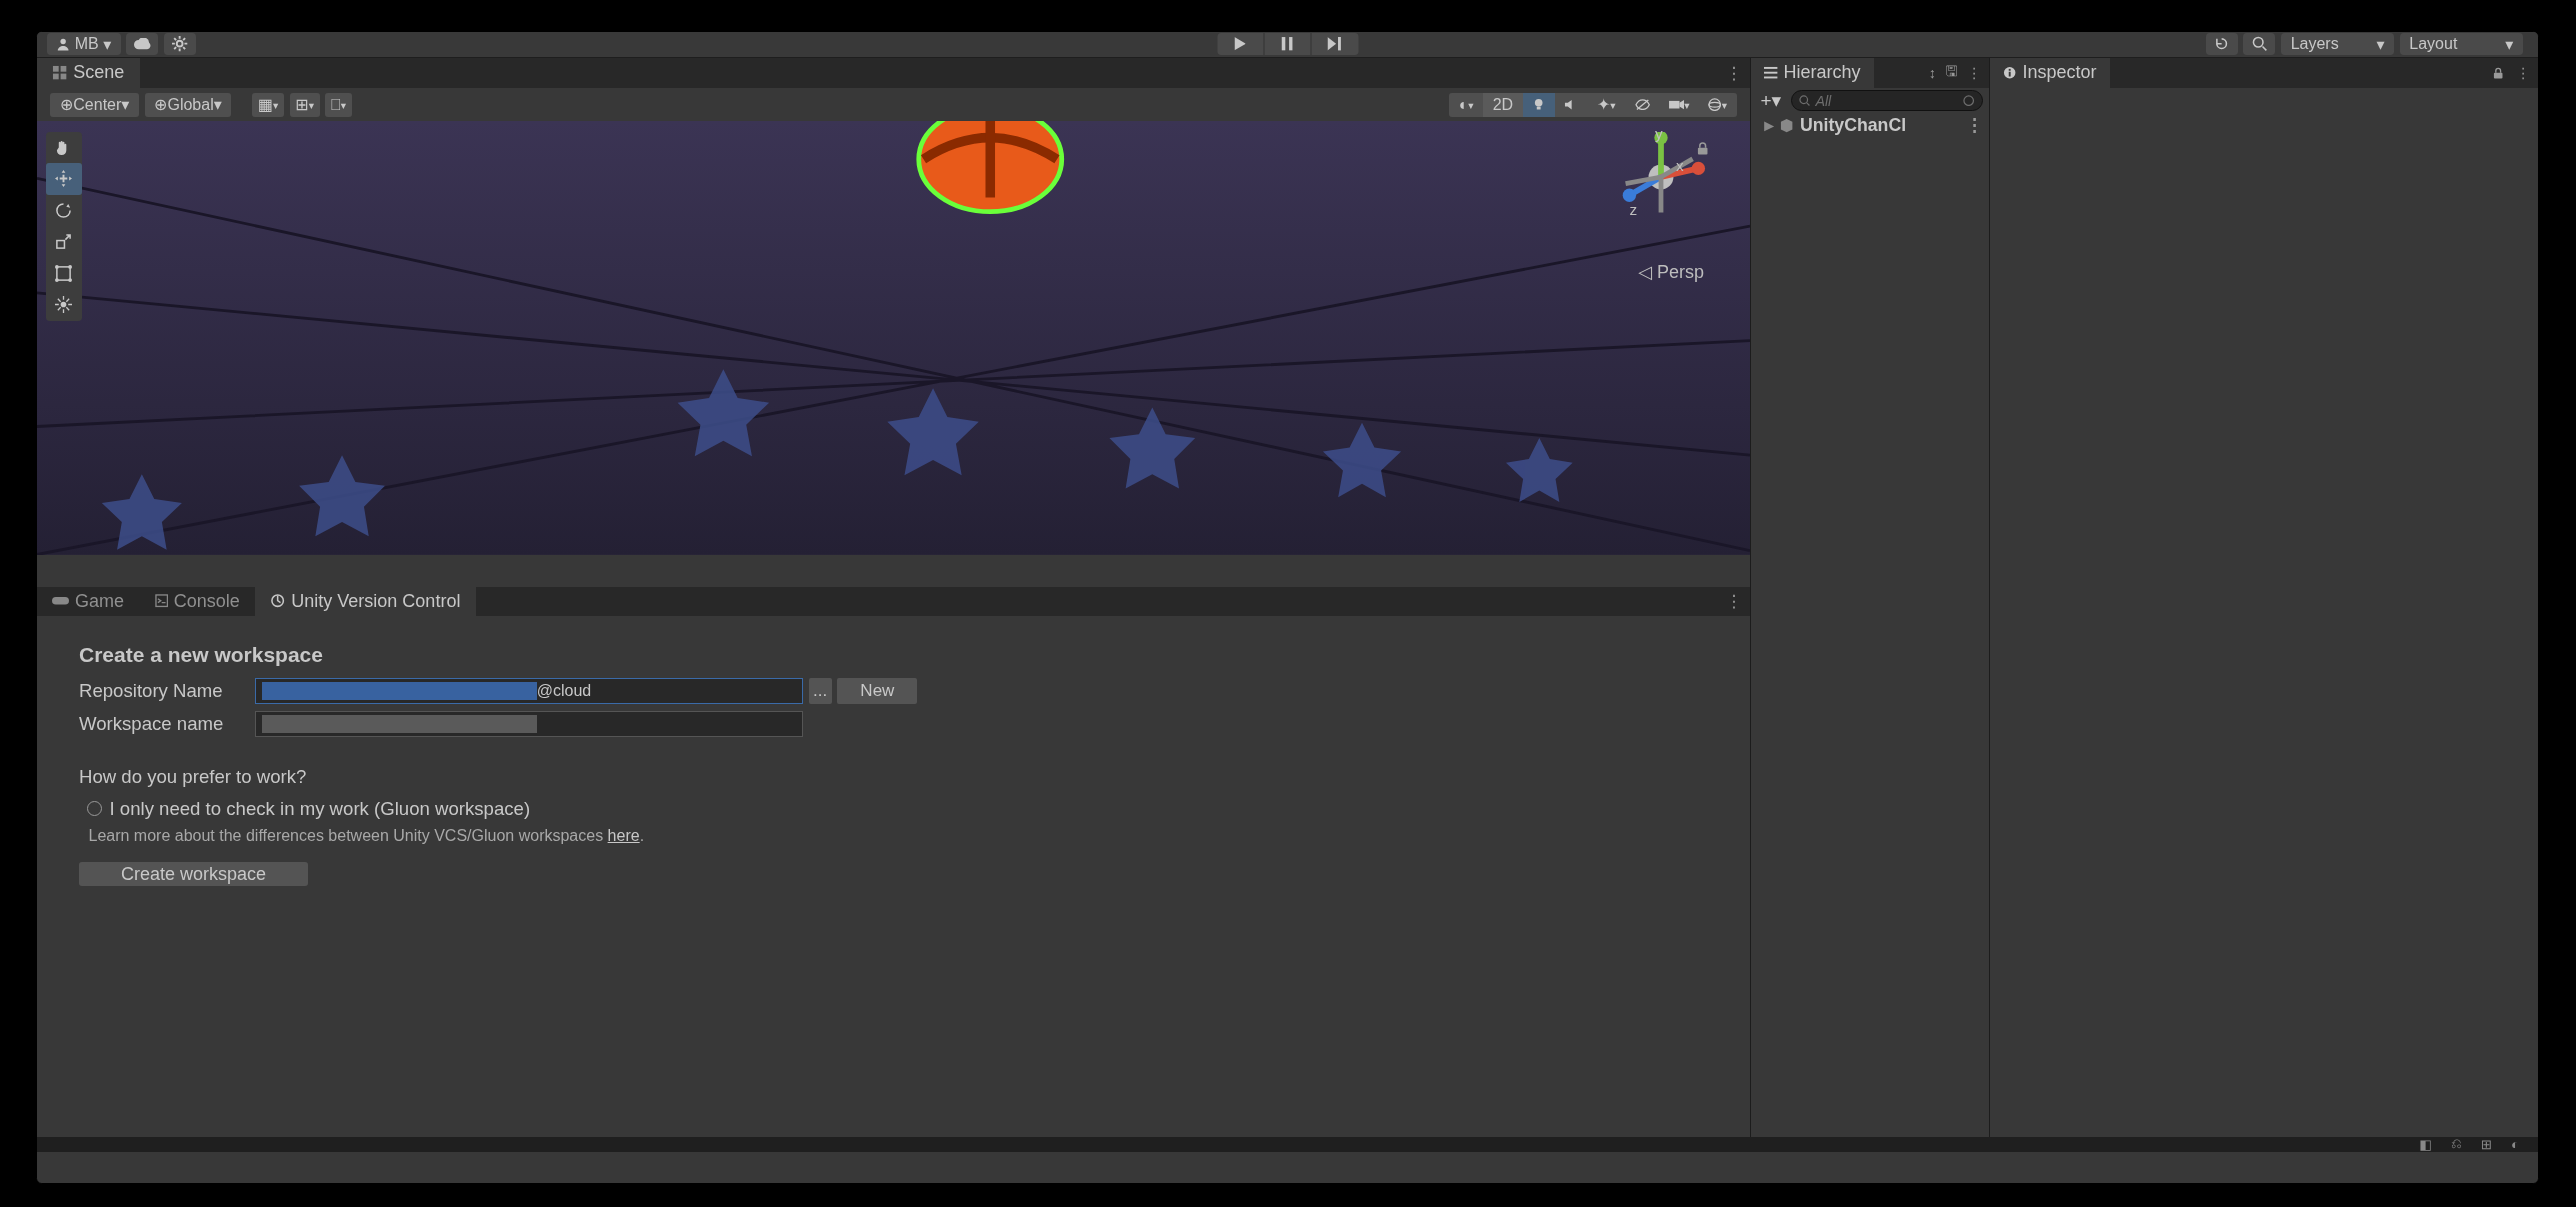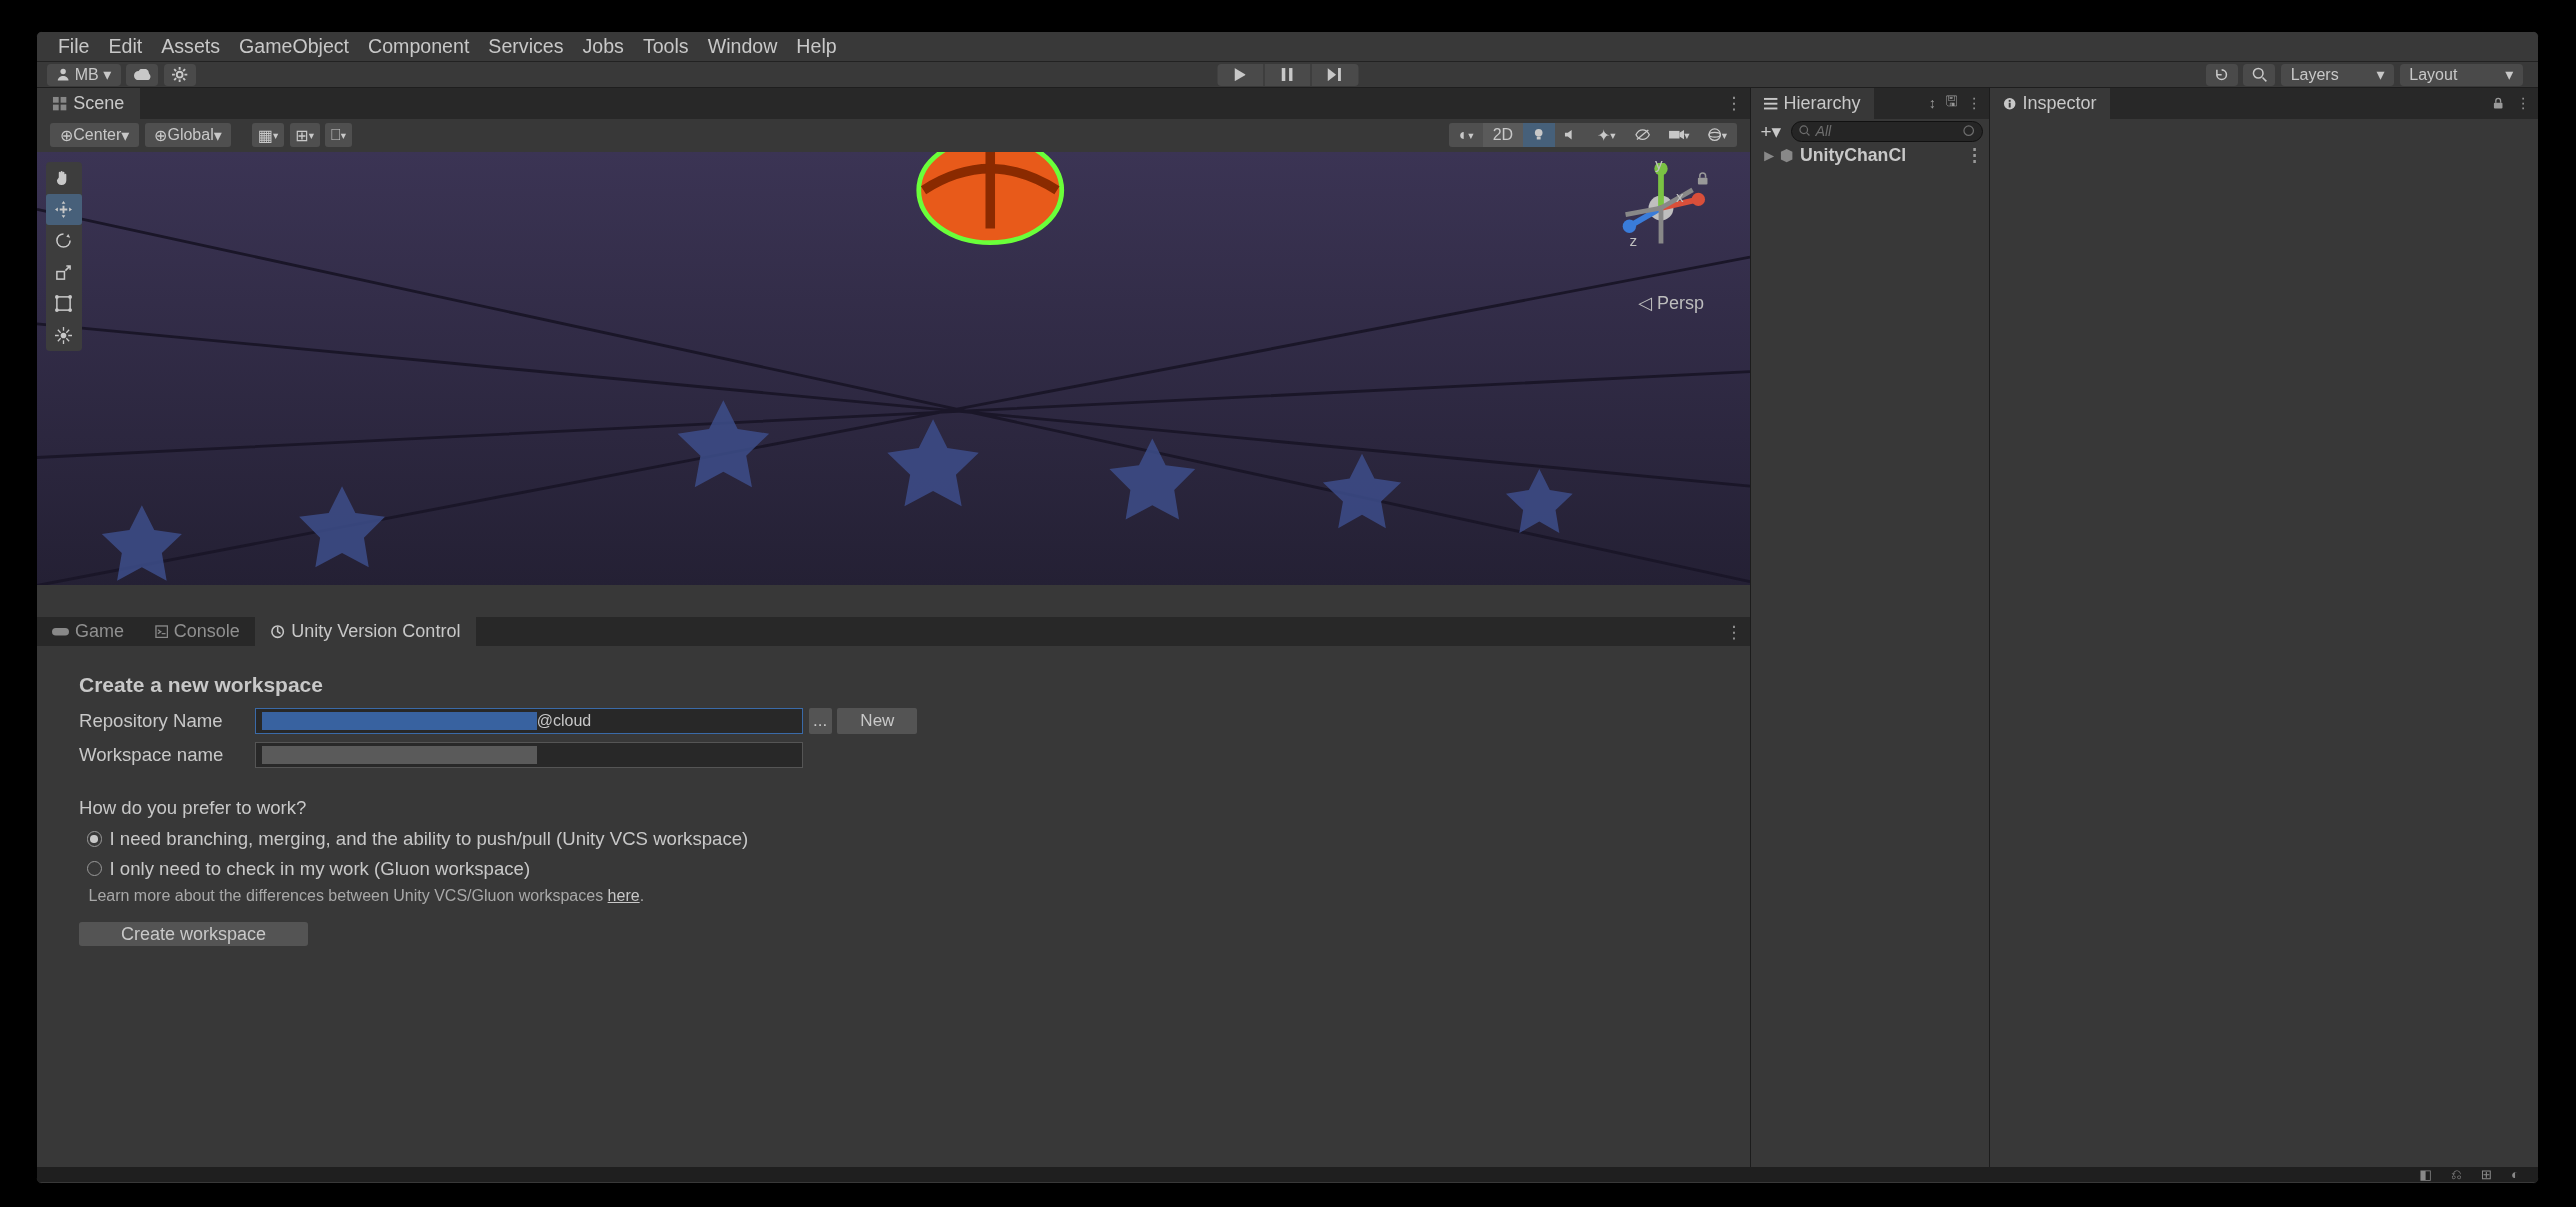--- a/index.html
+++ b/index.html
@@ -73,32 +73,20 @@
 .kebab { position:absolute; right:7.6px; top:50%; transform:translateY(-50%); color:#999; font-size:17px; }
 .statusbar { height:15.3px; background:#1f1f1f; display:flex; align-items:center; justify-content:flex-end; padding:0 19px; gap:19px; color:#888; font-size:13.4px; }
 
 svg { display:block; }
 </style>
 </head>
 <body>
 
 <div class="app">
 
-  <div class="menubar">
-    <span>File</span>
-    <span>Edit</span>
-    <span>Assets</span>
-    <span>GameObject</span>
-    <span>Component</span>
-    <span>Services</span>
-    <span>Jobs</span>
-    <span>Tools</span>
-    <span>Window</span>
-    <span>Help</span>
-  </div>
 
   <div class="toolbar">
     <div class="chip">
       <svg width="14.3" height="14.3" viewBox="0 0 16 16">
           <circle cx="8" cy="5" r="3" fill="#c8c8c8"></circle>
           <path d="M2 15c0-3 3-5 6-5s6 2 6 5" fill="#c8c8c8"></path>
         </svg>
       &nbsp;<span>MB</span>&nbsp;▾
     </div>
     <div class="iconbox">
@@ -358,24 +346,20 @@
             <label>Workspace name</label>
             <div class="txt" style="width:548px;display:flex;align-items:center">
               <span style="background:#5a5a5a;display:inline-block;width:275px;height:18px"></span>
               <span></span>
             </div>
           </div>
 
           <div style="height:21px"></div>
           <div style="font-size:18.6px;margin-bottom:9.5px">How do you prefer to work?</div>
           <div class="radio-row">
-            <span class="radio on"></span>
-            <span>I need branching, merging, and the ability to push/pull (Unity VCS workspace)</span>
-          </div>
-          <div class="radio-row">
             <span class="radio"></span>
             <span>I only need to check in my work (Gluon workspace)</span>
           </div>
           <div class="small-note">
             <span>Learn more about the differences between Unity VCS/Gluon workspaces </span><a>here</a><span>.</span>
           </div>
 
           <div class="btn-create">Create workspace</div>
         </div>
       </div>

